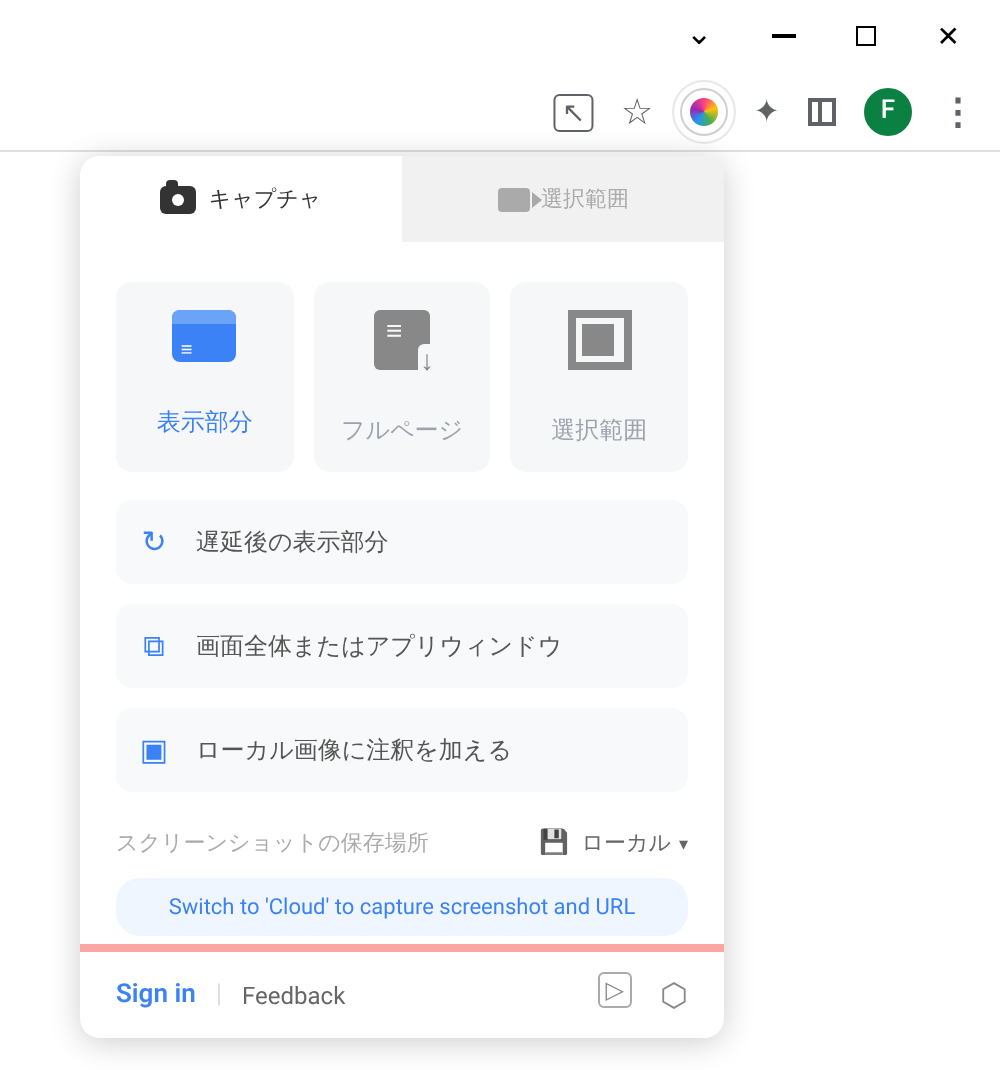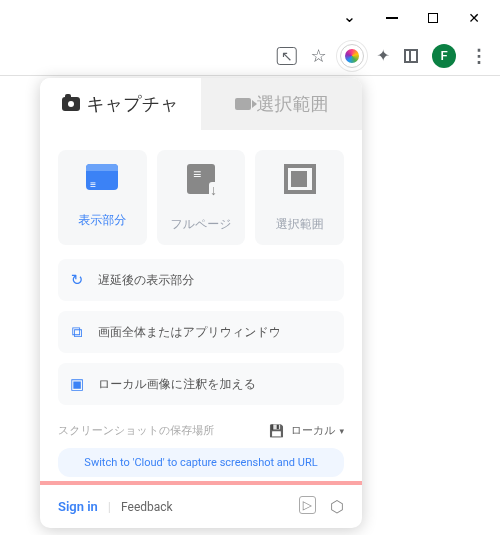--- a/index.html
+++ b/index.html
@@ -18,21 +18,21 @@
   .toolbar .ext-icon { width: 22px; height: 22px; border-radius: 50%; background: conic-gradient(#ff4081, #ffc107, #4caf50, #2196f3, #9c27b0, #ff4081); border: 4px solid #fff; outline: 1px solid #d0d0d0; box-shadow: 0 0 0 4px #fff, 0 0 0 5px #e8e8e8; }
   .toolbar .puzzle-icon::before { content: "✦"; color: #5f6368; font-size: 16px; }
   .toolbar .tabview-icon { width: 14px; height: 14px; border: 2px solid #5f6368; display: inline-block; position: relative; }
   .toolbar .tabview-icon::before { content: ""; position: absolute; left: 3px; top: 0; bottom: 0; width: 2px; background: #5f6368; }
   .toolbar .avatar { width: 24px; height: 24px; border-radius: 50%; background: #0b8043; color: #fff; font-size: 13px; font-weight: 500; display: flex; align-items: center; justify-content: center; }
   .toolbar .menu-icon::before { content: "⋮"; font-size: 18px; color: #5f6368; font-weight: bold; }
   
   .popup { position: absolute; top: 78px; left: 40px; width: 322px; background: #fff; border-radius: 10px; box-shadow: 0 2px 16px rgba(0,0,0,0.2); overflow: hidden; }
   
   .tabs { display: flex; }
-  .tab { flex: 1; padding: 14px 0; text-align: center; font-size: 18px; font-weight: 500; color: #999; cursor: pointer; display: flex; align-items: center; justify-content: center; gap: 6px; }
+  .tab { flex: 1; padding: 14px 0; text-align: center; font-size: 11px; font-weight: 500; color: #999; cursor: pointer; display: flex; align-items: center; justify-content: center; gap: 6px; }
   .tab.active { color: #333; background: #fff; }
   .tab.inactive { background: #f1f1f1; color: #aaa; }
   .cam-icon { width: 18px; height: 14px; background: #333; border-radius: 3px; position: relative; display: inline-block; }
   .cam-icon::before { content: ""; width: 6px; height: 6px; background: #fff; border-radius: 50%; position: absolute; top: 4px; left: 6px; }
   .cam-icon::after { content: ""; width: 6px; height: 3px; background: #333; border-radius: 2px 2px 0 0; position: absolute; top: -3px; left: 3px; }
   .rec-icon { width: 16px; height: 12px; background: #aaa; border-radius: 2px; position: relative; display: inline-block; }
   .rec-icon::after { content: ""; position: absolute; right: -6px; top: 2px; border-left: 5px solid #aaa; border-top: 4px solid transparent; border-bottom: 4px solid transparent; }
   
   .options { display: flex; gap: 10px; padding: 20px 18px 14px; }
   .option { flex: 1; background: #f6f7f8; border-radius: 8px; padding: 14px 0 12px; text-align: center; cursor: pointer; }
@@ -49,21 +49,21 @@
   .icon-full::after { content: "↓"; position: absolute; bottom: -4px; right: -3px; color: #888; font-size: 14px; font-weight: bold; background: #f6f7f8; border-radius: 3px; padding: 0 1px; }
   
   .icon-select { width: 32px; height: 30px; border: 4px solid #888; margin: 0 auto; position: relative; }
   .icon-select::before { content: ""; width: 16px; height: 16px; background: #888; position: absolute; top: 3px; left: 3px; }
   
   .list { padding: 0 18px; }
   .list-item { display: flex; align-items: center; gap: 12px; padding: 12px 10px; background: #f8f9fa; border-radius: 8px; margin-bottom: 10px; cursor: pointer; font-size: 12px; color: #555; }
   .list-item .li-icon { width: 18px; height: 18px; display: flex; align-items: center; justify-content: center; color: #3b82f6; font-size: 15px; }
   
   .storage { display: flex; align-items: center; justify-content: space-between; padding: 8px 18px 4px; font-size: 11px; color: #aaa; }
-  .storage-right { display: flex; align-items: center; gap: 6px; color: #666; font-weight: 500; cursor: pointer; }
+  .storage-right { display: flex; align-items: flex-start; gap: 6px; color: #666; font-weight: 500; cursor: pointer; }
   .save-icon::before { content: "💾"; filter: grayscale(1); font-size: 12px; }
   .drop::after { content: "▾"; margin-left: 4px; font-size: 9px; }
   
   .cloud-tip { margin: 6px 18px 4px; padding: 8px; text-align: center; font-size: 11px; color: #3b82f6; background: #f0f6ff; border-radius: 12px; cursor: pointer; }
   
   .footer { display: flex; align-items: center; padding: 12px 18px; border-top: 4px solid #fca5a5; font-size: 13px; }
   .signin { color: #3b82f6; font-weight: 600; cursor: pointer; }
   .divider { color: #ddd; margin: 0 10px; }
   .feedback { color: #666; cursor: pointer; font-size: 12px; }
   .footer-icons { margin-left: auto; display: flex; gap: 14px; color: #888; }

